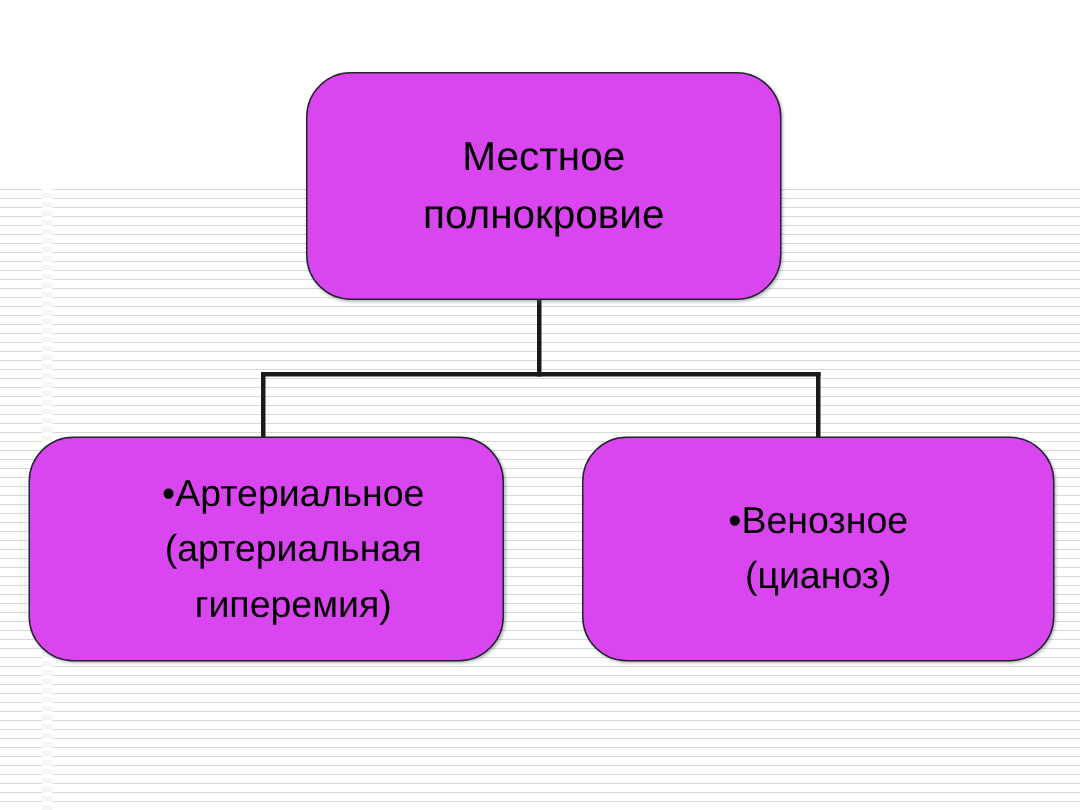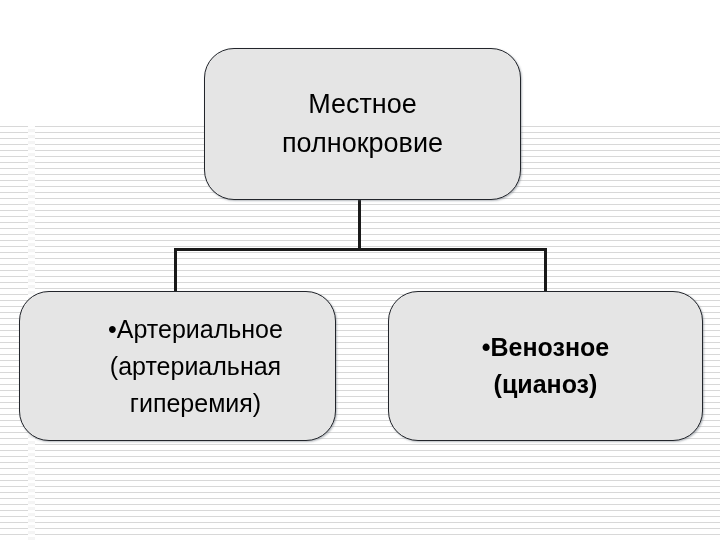--- a/index.html
+++ b/index.html
@@ -76,21 +76,21 @@
     left: 544px;
     top: 248px;
     width: 3px;
     height: 46px;
   }
 
   
   .node {
     position: absolute;
     box-sizing: border-box;
-    background: #e5e5e5;
+    background: #d946ef;
     border: 1.5px solid #22252b;
     border-radius: 30px;
     display: flex;
     align-items: center;
     justify-content: center;
     text-align: center;
     color: #000000;
     box-shadow: 1px 1px 2px rgba(90,100,110,0.45);
   }
 
@@ -113,21 +113,20 @@
     padding-left: 36px;
   }
 
   #node-venous {
     left: 388px;
     top: 291px;
     width: 315px;
     height: 150px;
     font-size: 25px;
     line-height: 37px;
-    font-weight: bold;
   }
 
   .node-text {
     padding: 0 10px;
     white-space: pre-line;
   }
   .bulleted {
     white-space: pre-line;
   }
 </style>

